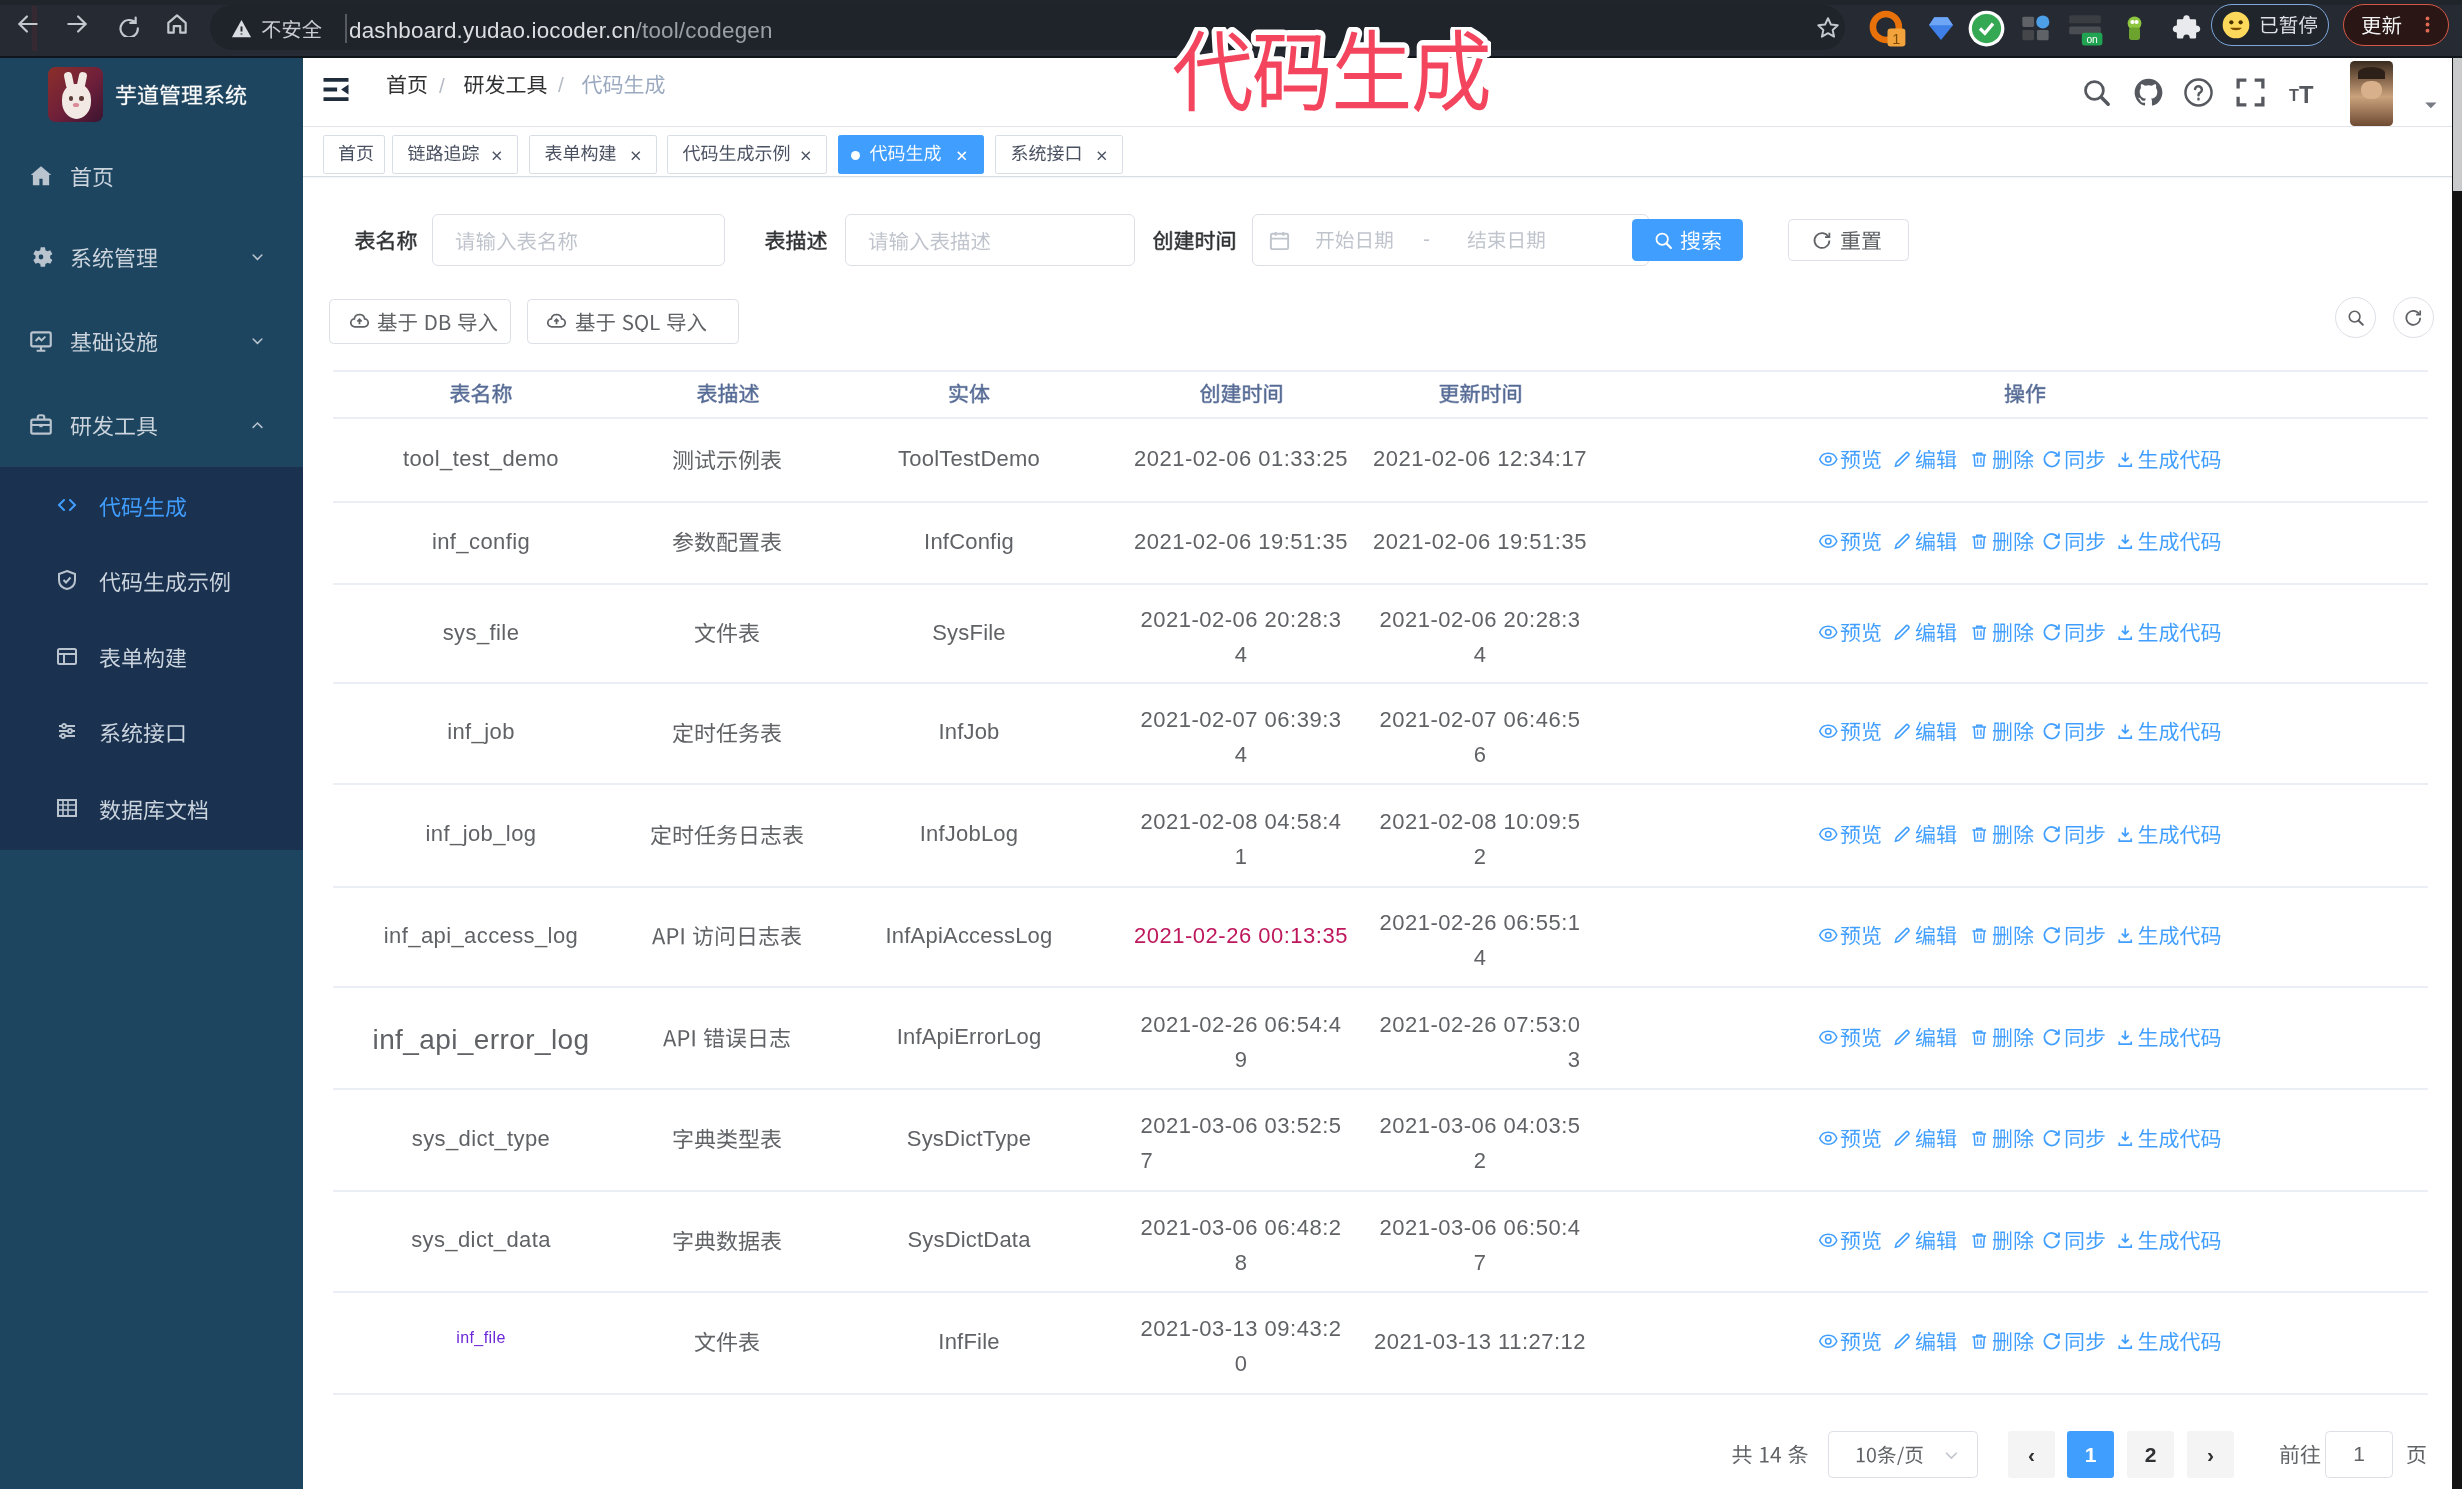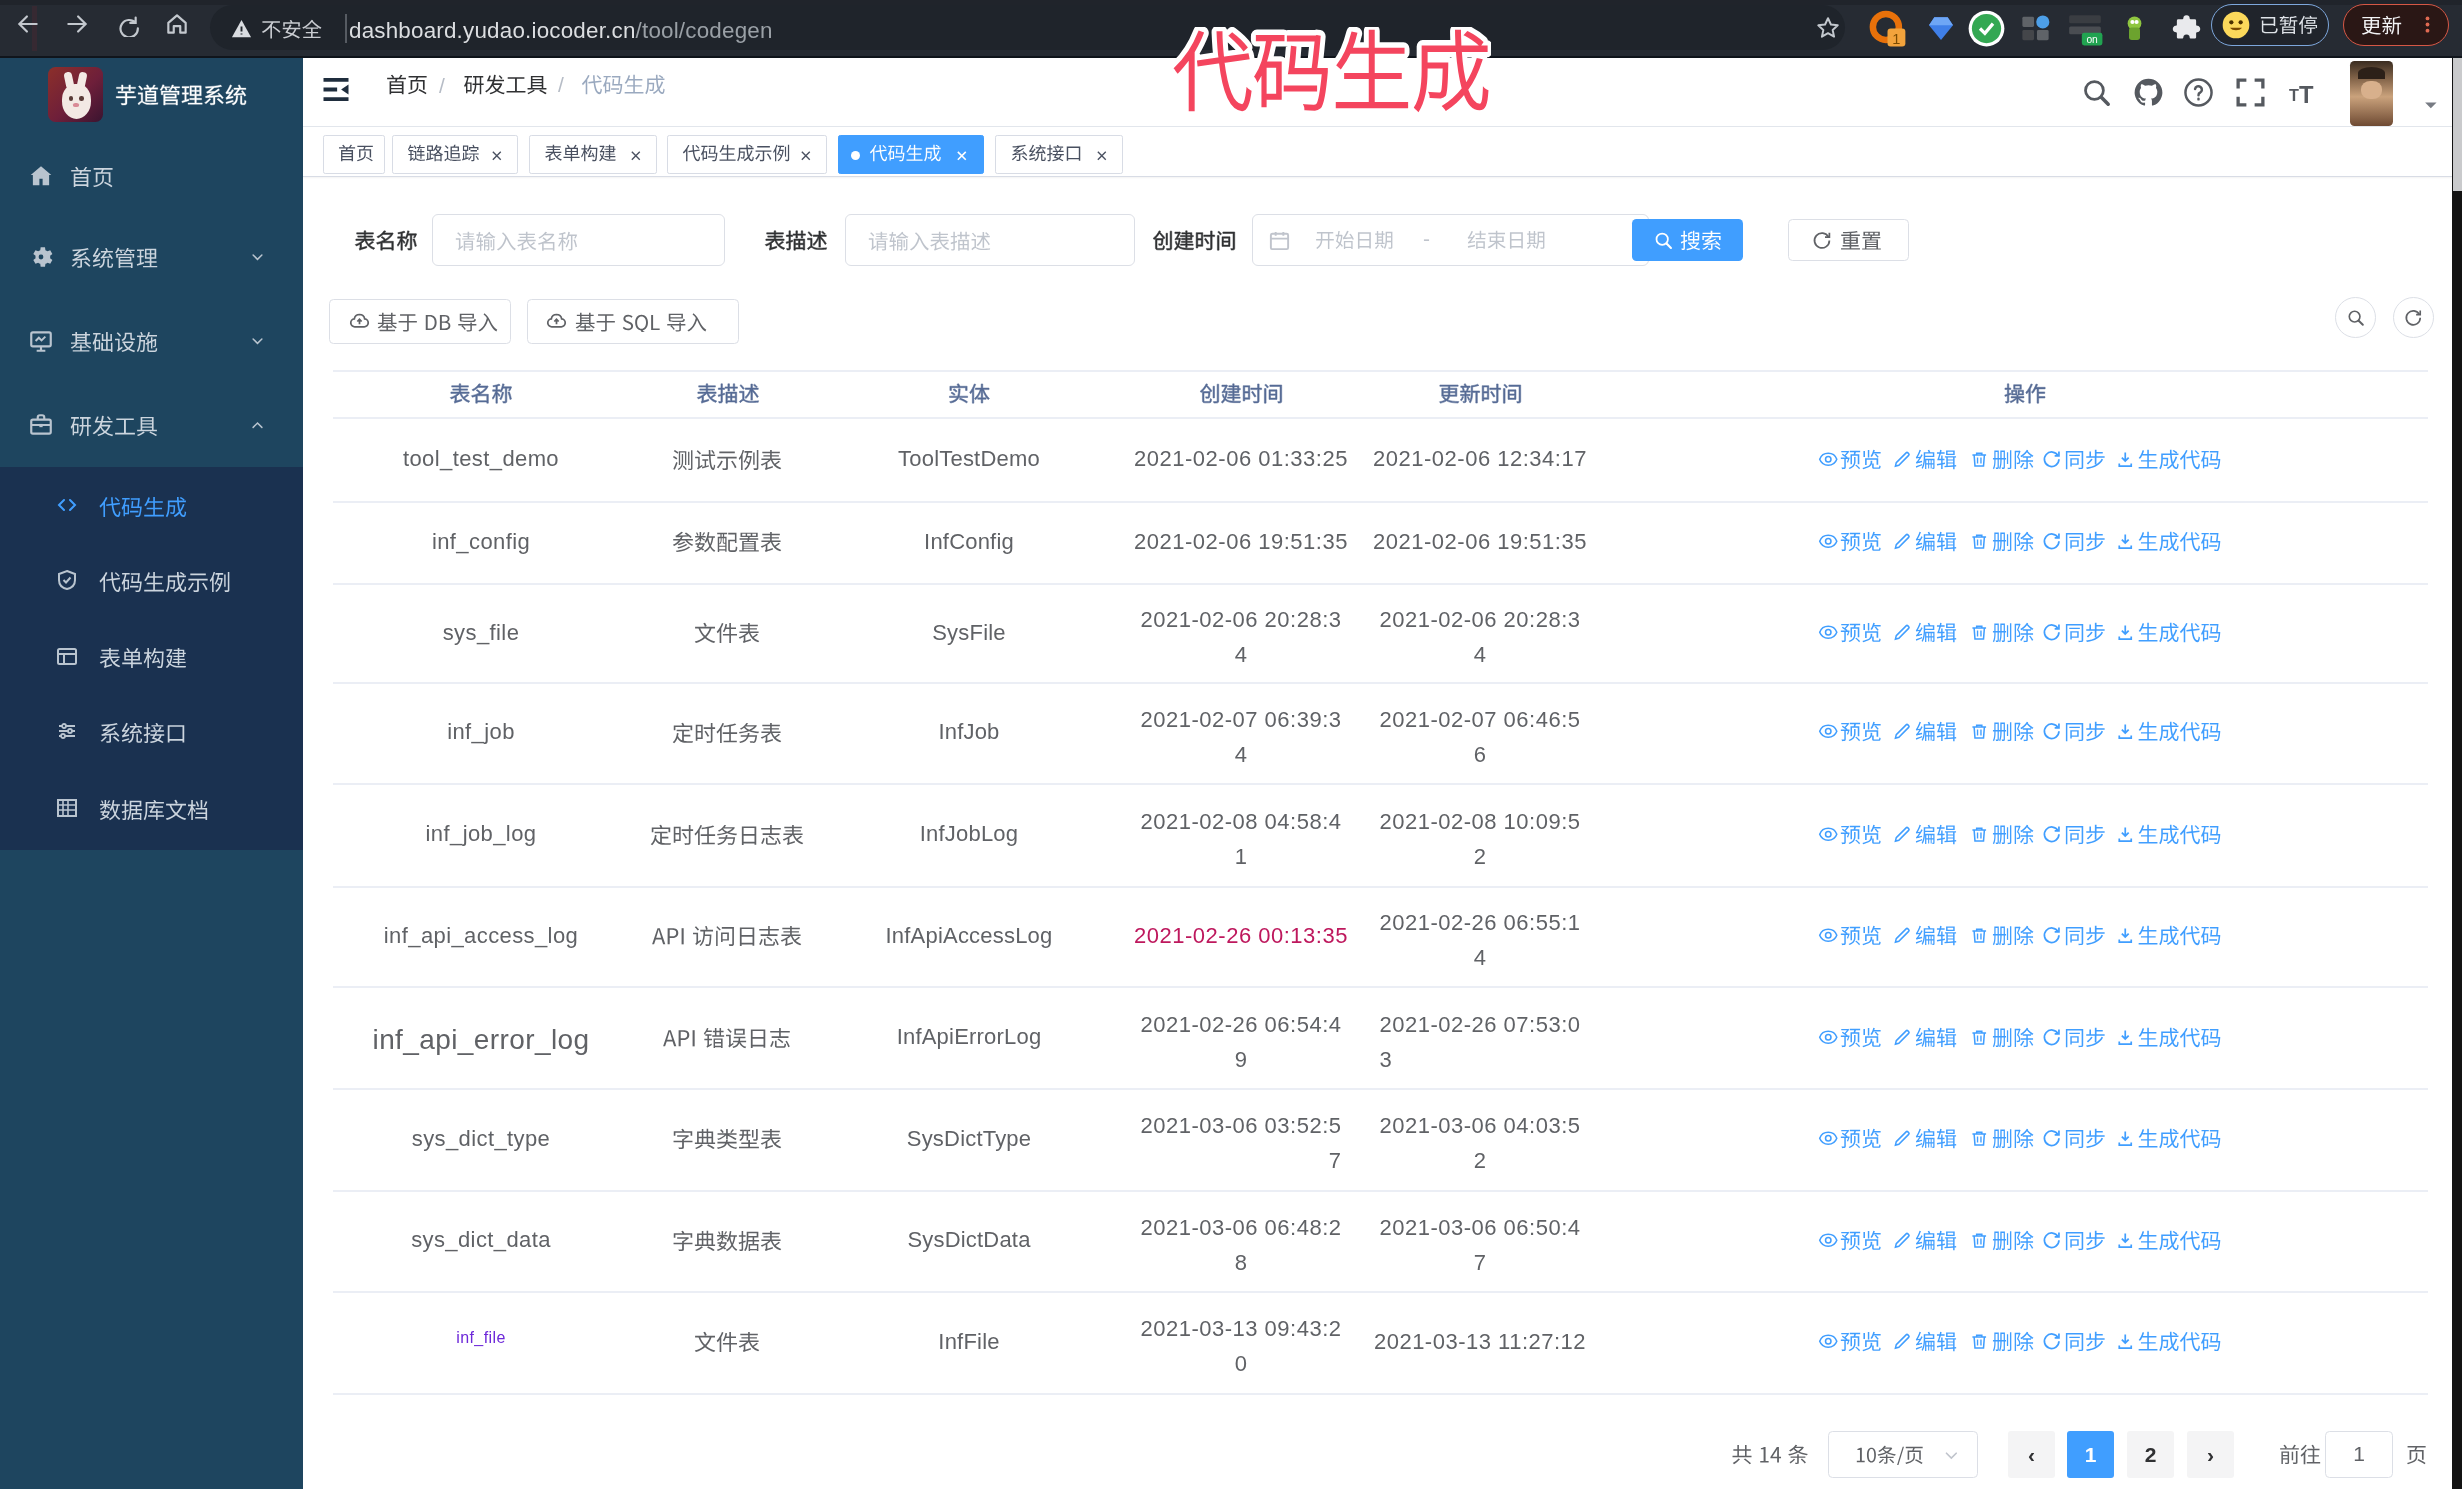--- a/index.html
+++ b/index.html
@@ -1068,21 +1068,21 @@
           <use href="#u50" x="122"></use>
           <use href="#u49" x="249"></use>
           <use href="#u9519" x="364"></use>
           <use href="#u8bef" x="564"></use>
           <use href="#u65e5" x="764"></use>
           <use href="#u5fd7" x="964"></use>
         </g>
       </svg></div>
 <div class="abs" style="left:969px;top:1024px;transform:translateX(-50%);font-size:22px;color:#606266;letter-spacing:0.2px">InfApiErrorLog</div>
 <div class="abs" style="left:1241px;top:1007px;transform:translateX(-50%);font-size:22px;line-height:35px;color:#606266;white-space:nowrap;text-align:center;letter-spacing:0.5px">2021-02-26 06:54:4<br>9</div>
-<div class="abs" style="left:1480px;top:1007px;transform:translateX(-50%);font-size:22px;line-height:35px;color:#606266;white-space:nowrap;text-align:left;letter-spacing:0.5px">2021-02-26 07:53:0<br>3</div>
+<div class="abs" style="left:1480px;top:1007px;transform:translateX(-50%);font-size:22px;line-height:35px;color:#606266;white-space:nowrap;text-align:right;letter-spacing:0.5px">2021-02-26 07:53:0<br>3</div>
 <svg class="abs" style="left:1818px;top:1027px" width="20.5" height="20.5" viewBox="0 0 24 24">
       <path d="M12 5C7 5 3.3 8.5 2 12c1.3 3.5 5 7 10 7s8.7-3.5 10-7c-1.3-3.5-5-7-10-7z" fill="none" stroke="#409eff" stroke-width="1.8"></path>
       <circle cx="12" cy="12" r="3.2" fill="none" stroke="#409eff" stroke-width="1.8"></circle>
     </svg>
 <div class="abs" style="left:1840px;top:1027px;height:21px;line-height:21px"><svg style="vertical-align:middle" width="42" height="21" viewBox="0 -176 400 200">
         <g fill="#409eff">
           <use href="#u9884" x="0"></use>
           <use href="#u89c8" x="200"></use>
         </g>
       </svg></div>
@@ -1132,21 +1132,21 @@
 <div class="abs" style="left:672px;top:1127px;height:22px;line-height:22px"><svg style="vertical-align:middle" width="110" height="22" viewBox="0 -176 1000 200">
         <g fill="#606266">
           <use href="#u5b57" x="0"></use>
           <use href="#u5178" x="200"></use>
           <use href="#u7c7b" x="400"></use>
           <use href="#u578b" x="600"></use>
           <use href="#u8868" x="800"></use>
         </g>
       </svg></div>
 <div class="abs" style="left:969px;top:1126px;transform:translateX(-50%);font-size:22px;color:#606266;letter-spacing:0.2px">SysDictType</div>
-<div class="abs" style="left:1241px;top:1108px;transform:translateX(-50%);font-size:22px;line-height:35px;color:#606266;white-space:nowrap;text-align:right;letter-spacing:0.5px">2021-03-06 03:52:5<br>7</div>
+<div class="abs" style="left:1241px;top:1108px;transform:translateX(-50%);font-size:22px;line-height:35px;color:#606266;white-space:nowrap;text-align:left;letter-spacing:0.5px">2021-03-06 03:52:5<br>7</div>
 <div class="abs" style="left:1480px;top:1108px;transform:translateX(-50%);font-size:22px;line-height:35px;color:#606266;white-space:nowrap;text-align:center;letter-spacing:0.5px">2021-03-06 04:03:5<br>2</div>
 <svg class="abs" style="left:1818px;top:1128px" width="20.5" height="20.5" viewBox="0 0 24 24">
       <path d="M12 5C7 5 3.3 8.5 2 12c1.3 3.5 5 7 10 7s8.7-3.5 10-7c-1.3-3.5-5-7-10-7z" fill="none" stroke="#409eff" stroke-width="1.8"></path>
       <circle cx="12" cy="12" r="3.2" fill="none" stroke="#409eff" stroke-width="1.8"></circle>
     </svg>
 <div class="abs" style="left:1840px;top:1128px;height:21px;line-height:21px"><svg style="vertical-align:middle" width="42" height="21" viewBox="0 -176 400 200">
         <g fill="#409eff">
           <use href="#u9884" x="0"></use>
           <use href="#u89c8" x="200"></use>
         </g>

